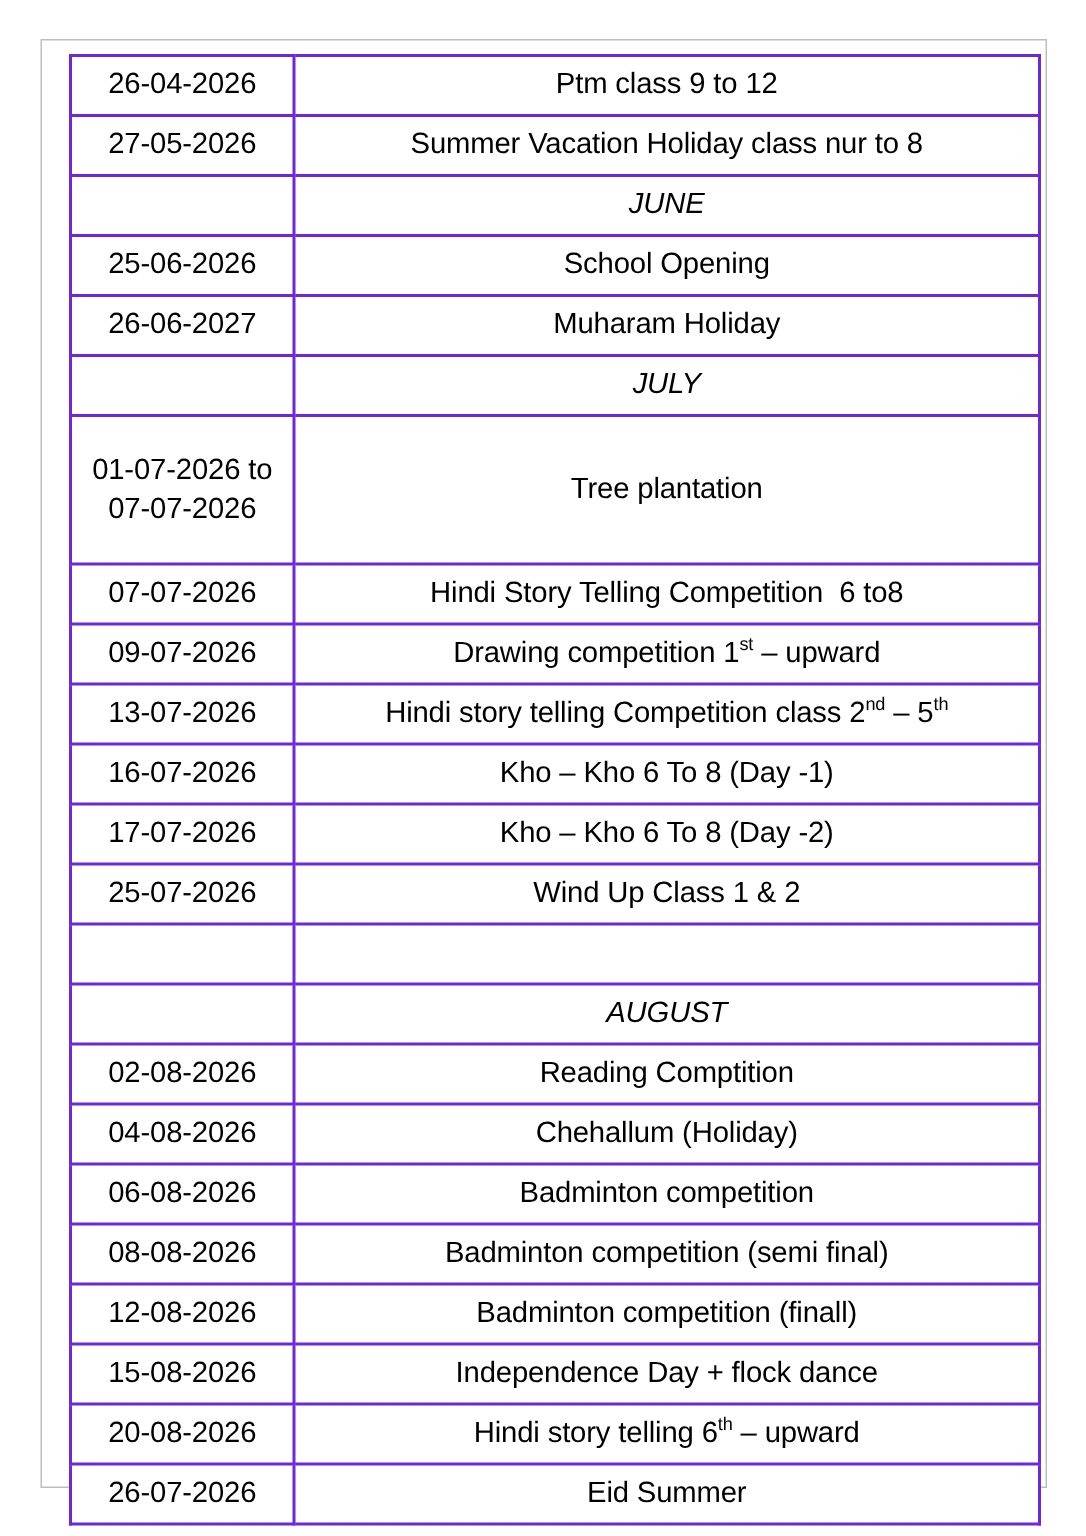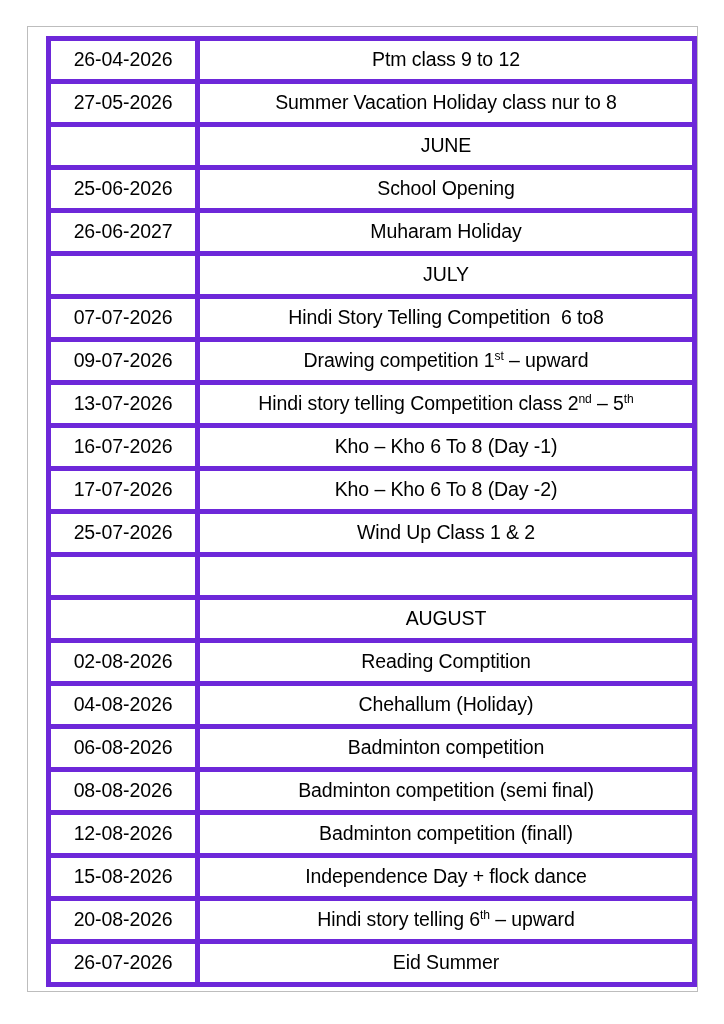--- a/index.html
+++ b/index.html
@@ -33,21 +33,21 @@
     width: 646px;
     border-collapse: collapse;
     table-layout: fixed;
     background: #ffffff;
   }
 
   #calendar-table col.col-date { width: 149px; }
   #calendar-table col.col-event { width: 497px; }
 
   #calendar-table td {
-    border: 5px solid #6d28d9;
+    border: 2px solid #6d28d9;
     padding: 0 3px;
     font-size: 19.5px;
     line-height: 1.30;
     vertical-align: middle;
     text-align: center;
     font-family: "Liberation Sans", sans-serif;
     font-weight: normal;
     letter-spacing: -0.1px;
     white-space: pre-wrap;
   }
@@ -64,20 +64,21 @@
     vertical-align: top;
     padding-top: 6px;
   }
 
   .r-blank td { height: 38px; }
 
   .month-head {
     font-weight: bold;
     font-size: 21px;
     letter-spacing: 0.6px;
+    font-style: italic;
   }
 
   .tight { letter-spacing: -0.45px; }
 
   sup {
     font-size: 0.62em;
     vertical-align: super;
     line-height: 0;
   }
 </style>
@@ -107,20 +108,24 @@
           <td class="cell-date">25-06-2026</td>
           <td class="cell-event">School Opening</td>
         </tr>
         <tr class="r-normal">
           <td class="cell-date">26-06-2027</td>
           <td class="cell-event">Muharam Holiday</td>
         </tr>
         <tr class="r-normal">
           <td class="cell-date"></td>
           <td class="cell-event month-head">JULY</td>
+        </tr>
+        <tr class="r-tall">
+          <td class="cell-date">01-07-2026 to 07-07-2026</td>
+          <td class="cell-event">Tree plantation</td>
         </tr>
         <tr class="r-normal">
           <td class="cell-date">07-07-2026</td>
           <td class="cell-event">Hindi Story Telling Competition  6 to8</td>
         </tr>
         <tr class="r-normal">
           <td class="cell-date">09-07-2026</td>
           <td class="cell-event"><span>Drawing competition 1</span><sup>st</sup><span> – upward</span></td>
         </tr>
         <tr class="r-normal">

